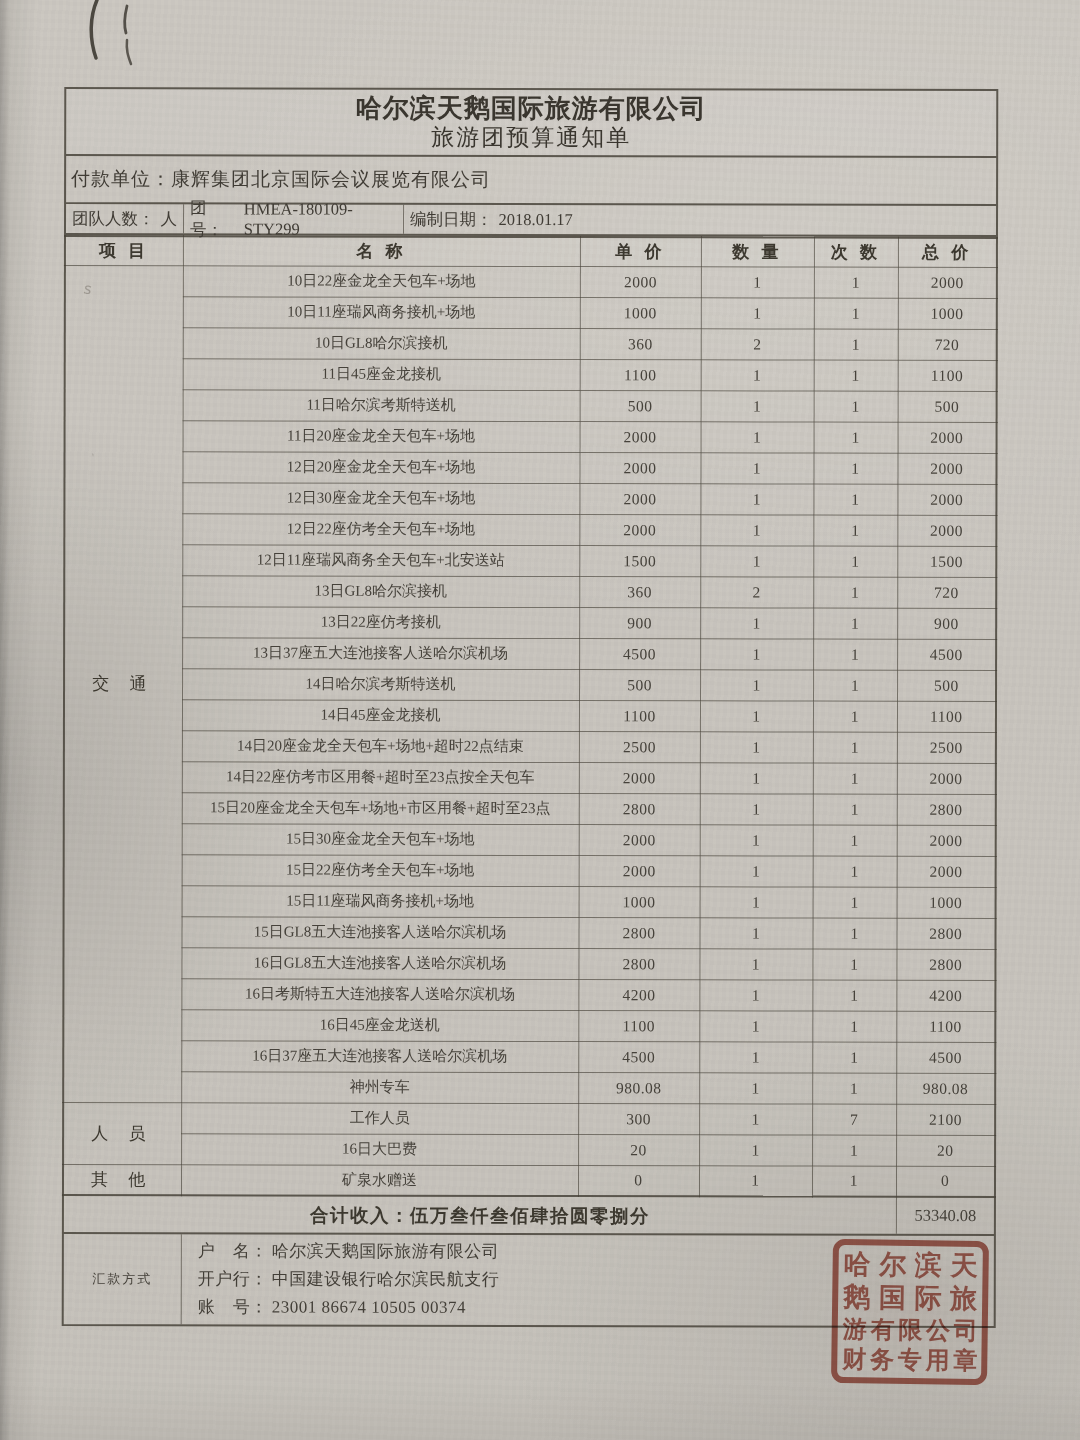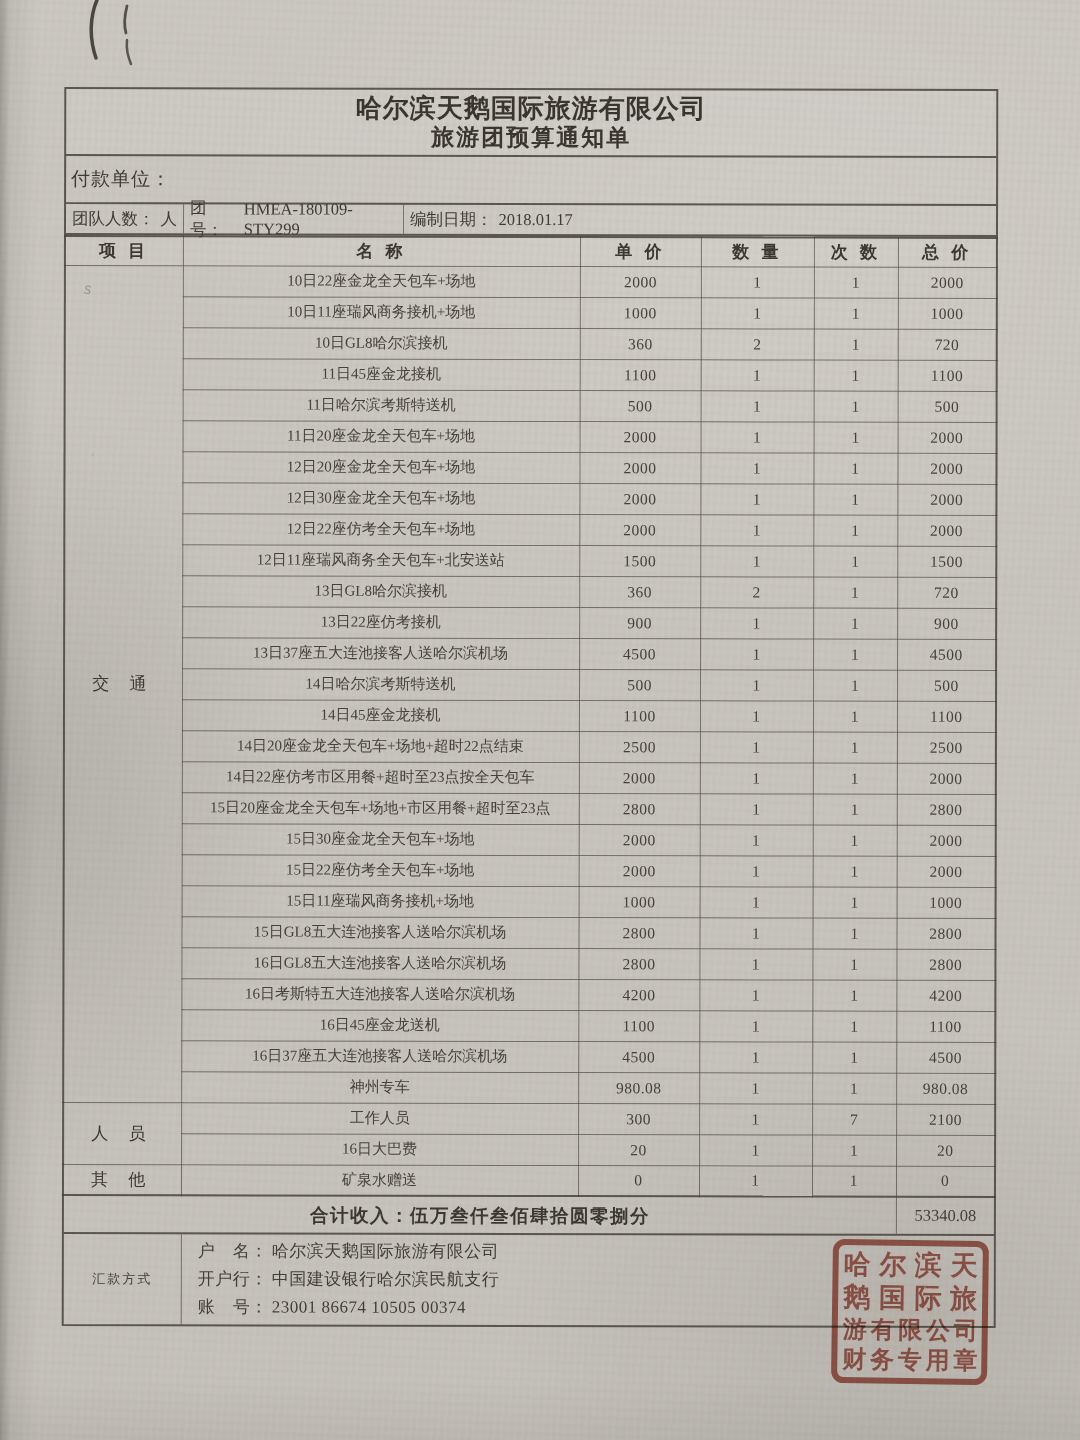--- a/index.html
+++ b/index.html
@@ -38,21 +38,21 @@
     height:69px;border:2px solid var(--line);
     display:flex;flex-direction:column;align-items:center;justify-content:center;
     background:rgba(255,255,255,.05);
   }
   .title-main{
     font-family:"Liberation Sans","DejaVu Sans",sans-serif;
     font-weight:bold;font-size:26px;letter-spacing:1px;line-height:1.15;color:#3a362f;
   }
   .title-sub{
     font-family:"Liberation Sans","DejaVu Sans",sans-serif;
-    font-weight:bold;font-size:23px;letter-spacing:2px;line-height:1.2;color:#3a362f;
+    font-weight:normal;font-size:23px;letter-spacing:2px;line-height:1.2;color:#3a362f;
   }
   .payer-row{
     height:48px;border:2px solid var(--line);border-top:none;
     display:flex;align-items:center;padding-left:5px;
     font-size:19px;letter-spacing:1px;
   }
   .info-row{
     height:31px;border:2px solid var(--line);border-top:none;
     display:flex;align-items:stretch;font-size:16.5px;
   }
@@ -149,20 +149,21 @@
 
   <div class="doc">
 
     <div class="title-block">
       <div class="title-main">哈尔滨天鹅国际旅游有限公司</div>
       <div class="title-sub">旅游团预算通知单</div>
     </div>
 
     <div class="payer-row">
       <span>付款单位：</span>
+      <span class="v">康辉集团北京国际会议展览有限公司</span>
     </div>
 
     <div class="info-row">
       <div class="info-cell ic1">
         <span>团队人数：</span>
         <span class="v">人</span>
       </div>
       <div class="info-cell ic3">
         <span>团号：</span>
         <span class="v">HMEA-180109-STY299</span>

